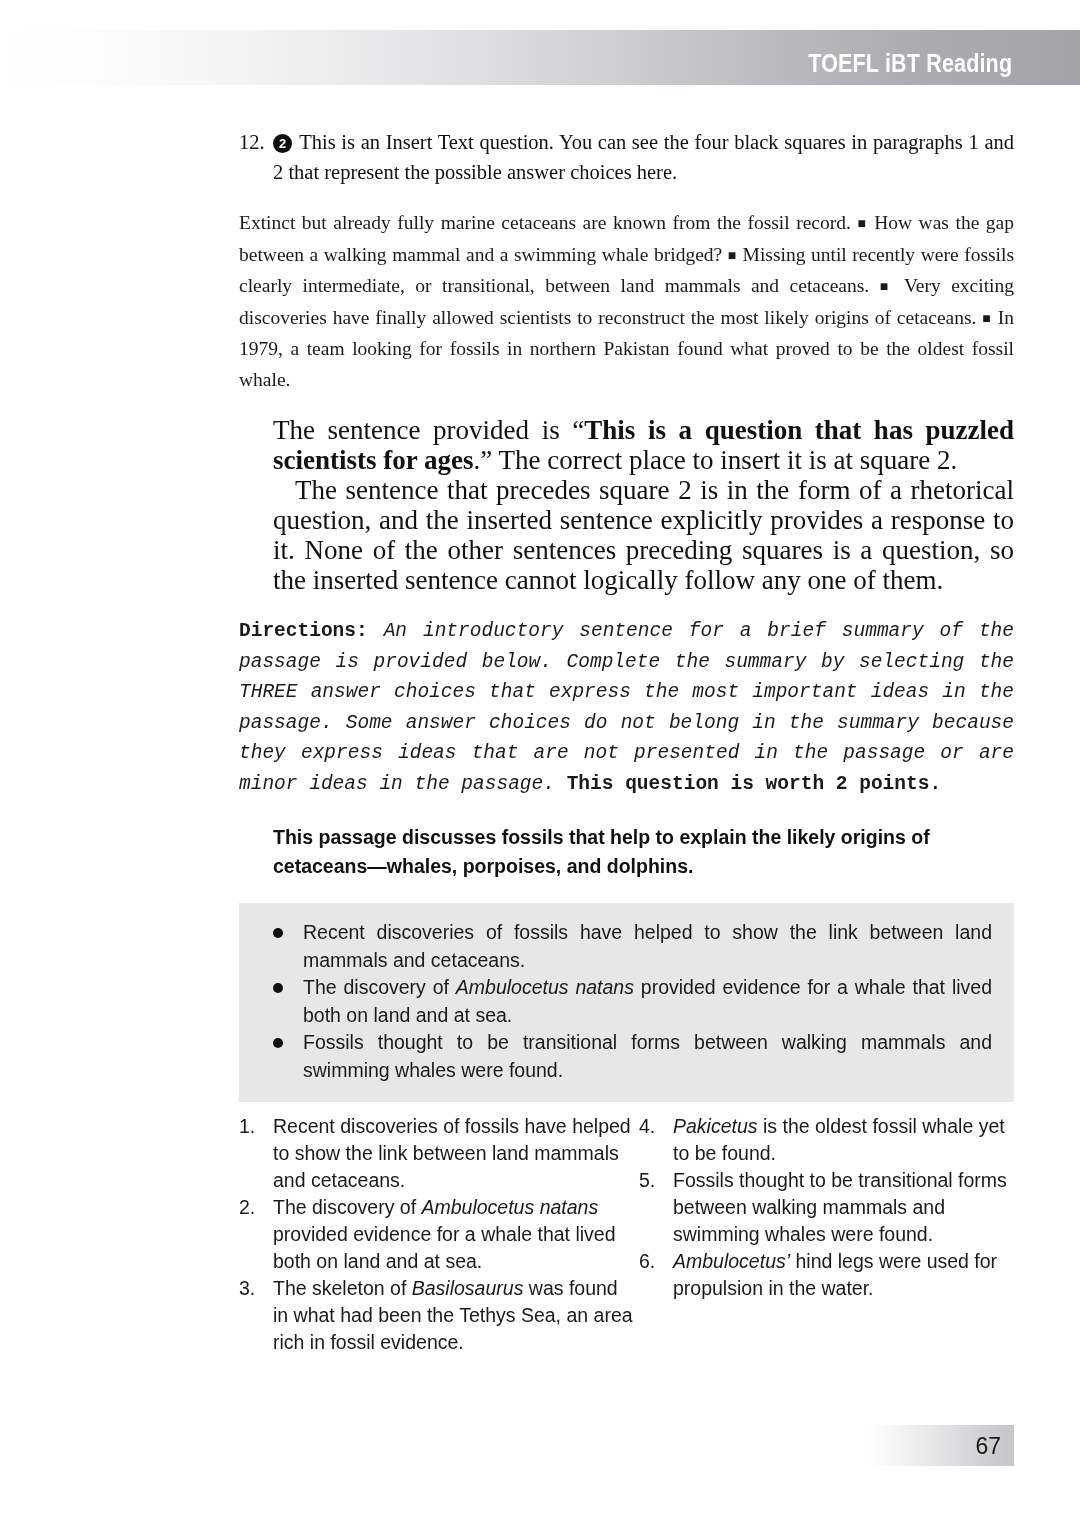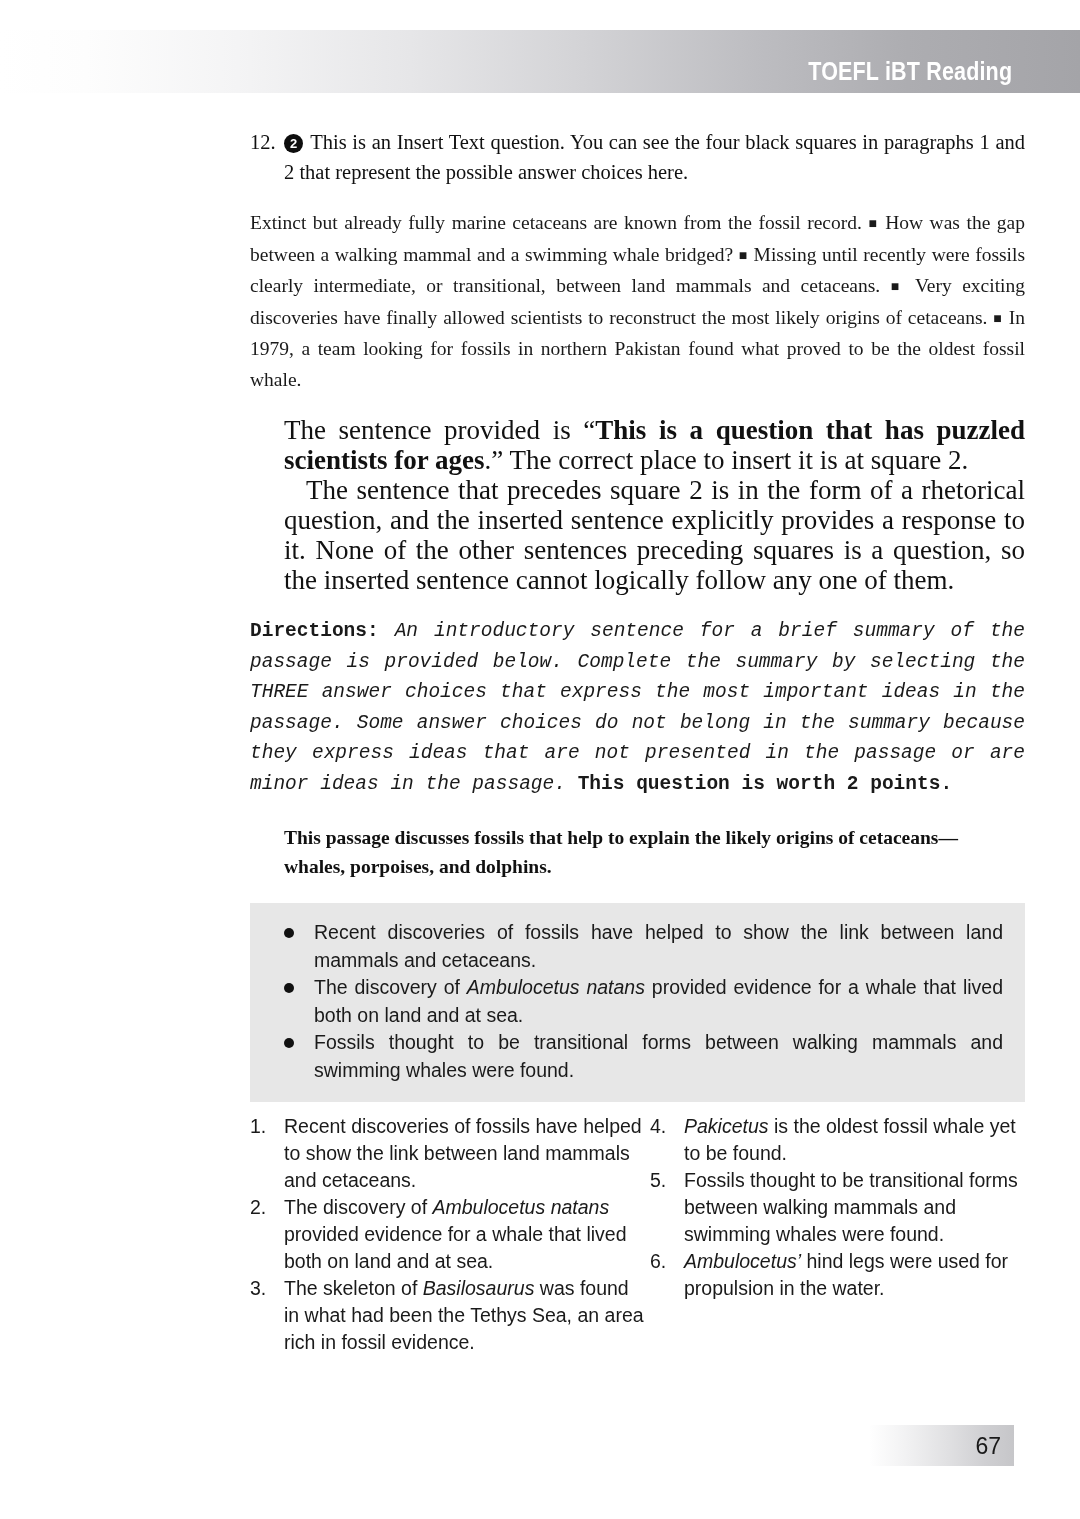--- a/index.html
+++ b/index.html
@@ -16,21 +16,21 @@
     color: #1a1a1a;
     -webkit-font-smoothing: antialiased;
   }
 
   
   .header-band {
     position: absolute;
     left: 0;
     top: 30px;
     width: 1080px;
-    height: 63px;
+    height: 55px;
     background: linear-gradient(to right,
         #ffffff 0%,
         #fdfdfd 8%,
         #f4f4f5 22%,
         #e6e6e8 38%,
         #d3d3d6 54%,
         #bdbdc1 70%,
         #adadb1 84%,
         #a4a4a8 100%);
   }
@@ -44,21 +44,21 @@
     font-size: 25px;
     letter-spacing: 0.2px;
     transform: scaleX(0.86);
     transform-origin: right bottom;
     white-space: nowrap;
   }
 
   
   .page {
     position: absolute;
-    left: 250px;
+    left: 239px;
     top: 0;
     width: 775px;
   }
 
   
   .serif-item {
     position: relative;
     font-family: "Liberation Serif", serif;
     font-size: 20.5px;
     line-height: 30px;
@@ -131,21 +131,21 @@
     font-style: normal;
     font-weight: bold;
   }
   .directions .worth {
     font-style: normal;
     font-weight: bold;
   }
 
   
   .intro-sentence {
-    font-family: Liberation Serif, serif;
+    font-family: Liberation Sans, sans-serif;
     font-size: 19.5px;
     line-height: 29px;
     font-weight: bold;
     color: #111111;
     padding-left: 34px;
     max-width: 700px;
   }
 
   
   .summary-box {

